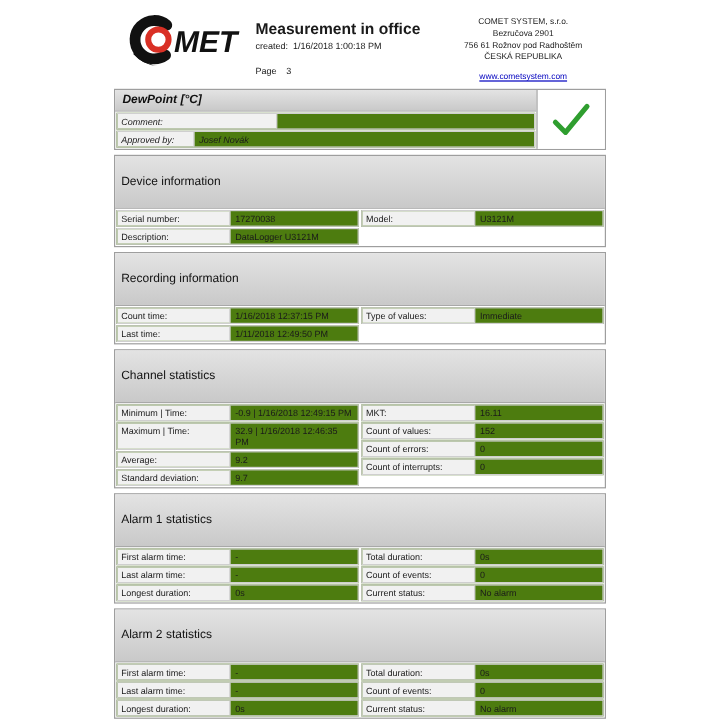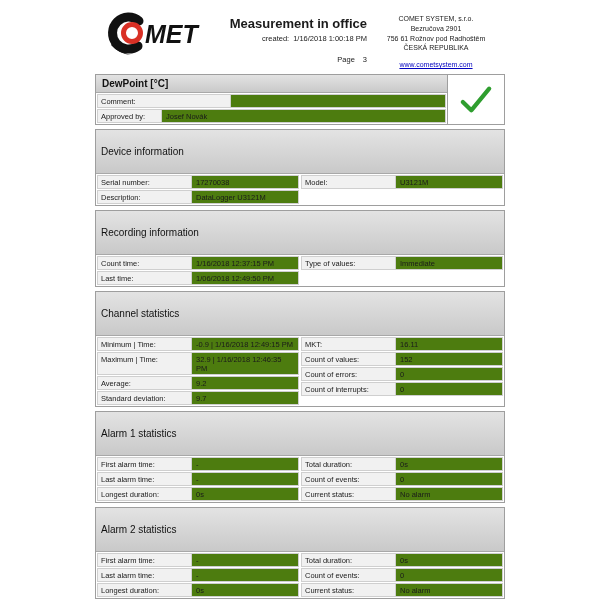--- a/index.html
+++ b/index.html
@@ -6,21 +6,21 @@
   body{
     width:600px;height:600px;background:#ffffff;
     font-family:"Liberation Sans", sans-serif;color:#1a1a1a;
     overflow:hidden;
   }
   .page{width:410px;margin:0 auto;padding-top:10px;}
 
   
   .hdr{display:grid;grid-template-columns:118px 1fr 138px;height:60px;}
   .logo{padding-top:2px;}
-  .hdr-center{text-align:right;}
+  .hdr-center{text-align:left;}
   .title{font-size:13px;font-weight:bold;margin-top:6px;}
   .created{font-size:7.5px;margin-top:3px;}
   .created .lab{margin-right:4px;}
   .pageline{font-size:7.5px;margin-top:12px;}
   .pageline .num{margin-left:8px;}
   .hdr-right{text-align:center;font-size:7px;line-height:1.4;padding-top:4px;}
   .hdr-link{display:block;margin-top:7px;color:#0000bf;text-decoration:underline;font-size:7px;}
 
   
   .panel{border:1px solid #9e9e9e;margin-top:4px;background:#fff;}
@@ -31,21 +31,21 @@
   }
   .channel-bar{font-size:10px;font-weight:bold;padding:3px 6px;}
   .row{display:flex;border:1px solid #cfcfcf;margin:1px 1px 0 1px;background:#4d7c0f;}
   .rows > .row:last-child{margin-bottom:1px;}
   .lbl{width:94px;flex:0 0 auto;background:#f1f1f1;border-right:1px solid #cfcfcf;
        padding:1.5px 3px;font-size:7.5px;box-sizing:border-box;}
   .val{flex:1;padding:1.5px 4px;font-size:7.5px;min-height:9px;}
   .cols{display:flex;}
   .col{width:50%;box-sizing:border-box;}
   .channel-wrap{display:flex;}
-  .channel-main{flex:1;}
+  .channel-main{flex:1;font-style:italic;}
   .check-cell{width:56px;flex:0 0 auto;border-left:1px solid #9e9e9e;
       display:flex;align-items:center;justify-content:center;background:#fff;}
 
   
   .chart-area{background:#fff;}
 </style>
 </head>
 <body>
 
 <div class="page">
@@ -125,21 +125,21 @@
       <div class="panel">
         <div class="bar">Recording information</div>
         <div class="cols">
           <div class="col rows">
             <div class="row">
               <span class="lbl">Count time:</span>
               <span class="val">1/16/2018 12:37:15 PM</span>
             </div>
             <div class="row">
               <span class="lbl">Last time:</span>
-              <span class="val">1/06/2018 12:49:50 PM</span>
+              <span class="val">1/11/2018 12:49:50 PM</span>
             </div>
           </div>
           <div class="col rows">
             <div class="row">
               <span class="lbl">Type of values:</span>
               <span class="val">Immediate</span>
             </div>
           </div>
         </div>
       </div>

